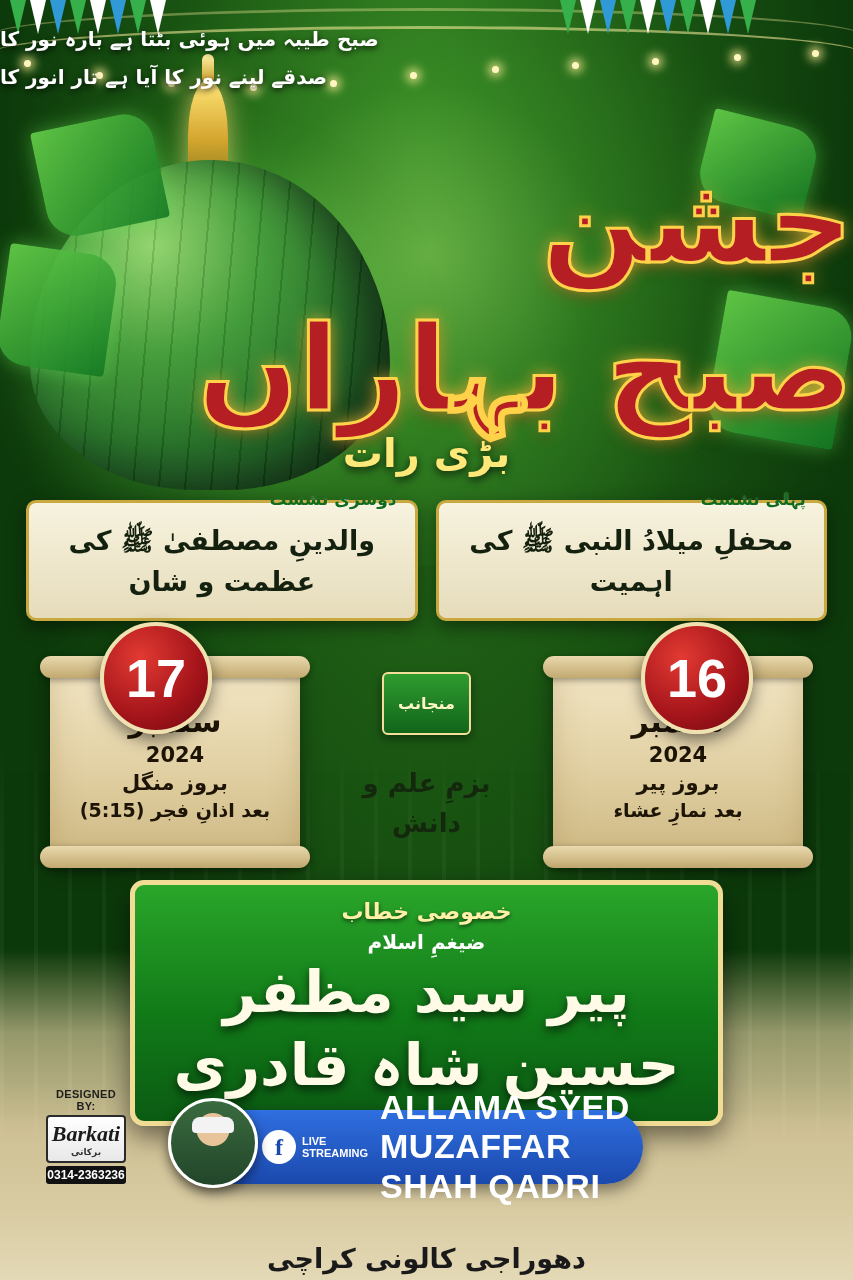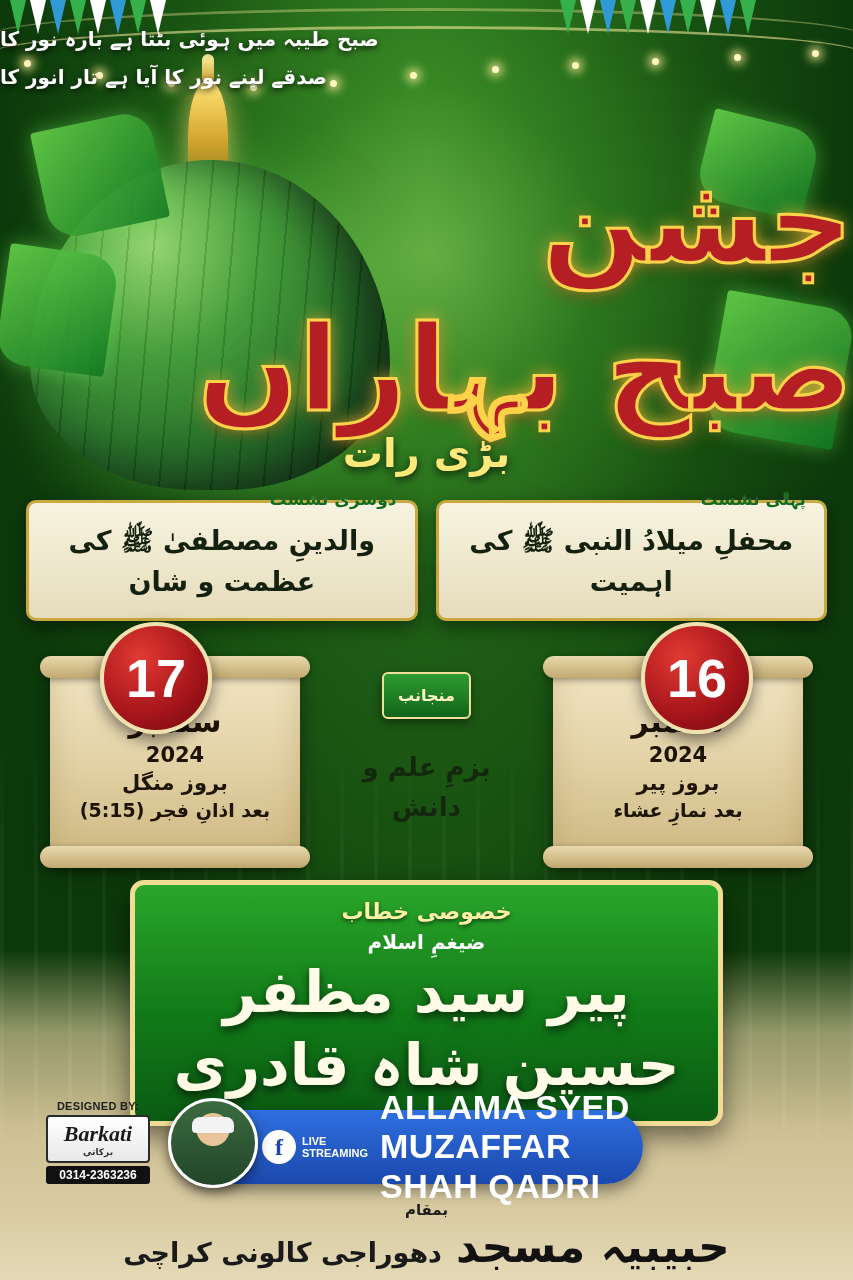--- a/index.html
+++ b/index.html
@@ -261,21 +261,21 @@
     top: 672px; left: 50%;
     transform: translateX(-50%);
     text-align: center;
   }
   .mid-banner .pill {
     background: linear-gradient(180deg, #2f9b2f, #11651a);
     border: 2px solid #f1df9a;
     color: #fff6c8;
     font-size: 16px;
     font-weight: bold;
-    padding: 12px 14px;
+    padding: 20px 14px;
     border-radius: 6px;
     display: inline-block;
     box-shadow: 0 4px 10px rgba(0,0,0,0.4);
   }
   .mid-banner .txt {
     margin-top: 28px;
     font-size: 26px;
     font-weight: bold;
     color: #14280d;
     line-height: 1.55;
@@ -308,21 +308,21 @@
     font-size: 58px;
     font-weight: bold;
     color: #fffbe6;
     text-shadow: 0 4px 10px rgba(0,0,0,0.65);
     line-height: 1.25;
   }
   
   .designer {
     position: absolute;
     left: 46px; bottom: 96px;
-    width: 104px;
+    width: 80px;
     text-align: center;
     color: #1d1d1d;
     font-size: 11px;
     font-weight: bold;
   }
   .designer .label { letter-spacing: 0.3px; }
   .designer .logo {
     margin-top: 3px;
     background: linear-gradient(180deg, #ffffff, #e8e8e8);
     border: 2px solid #2a2a2a;
@@ -572,20 +572,18 @@
     <div class="person">
       <div>ALLAMA SYED</div>
       <div>MUZAFFAR SHAH QADRI</div>
     </div>
   </div>
   <div class="avatar">
     <div class="cap"></div>
   </div>
 
   <div class="footer">
-    <div class="crest urdu">بمقام</div>
     <div class="footer-row">
-      <div class="masjid urdu">حبیبیہ مسجد</div>
       <div class="area urdu">دھوراجی کالونی کراچی</div>
     </div>
   </div>
 
 </div>
 
 </body></html>

